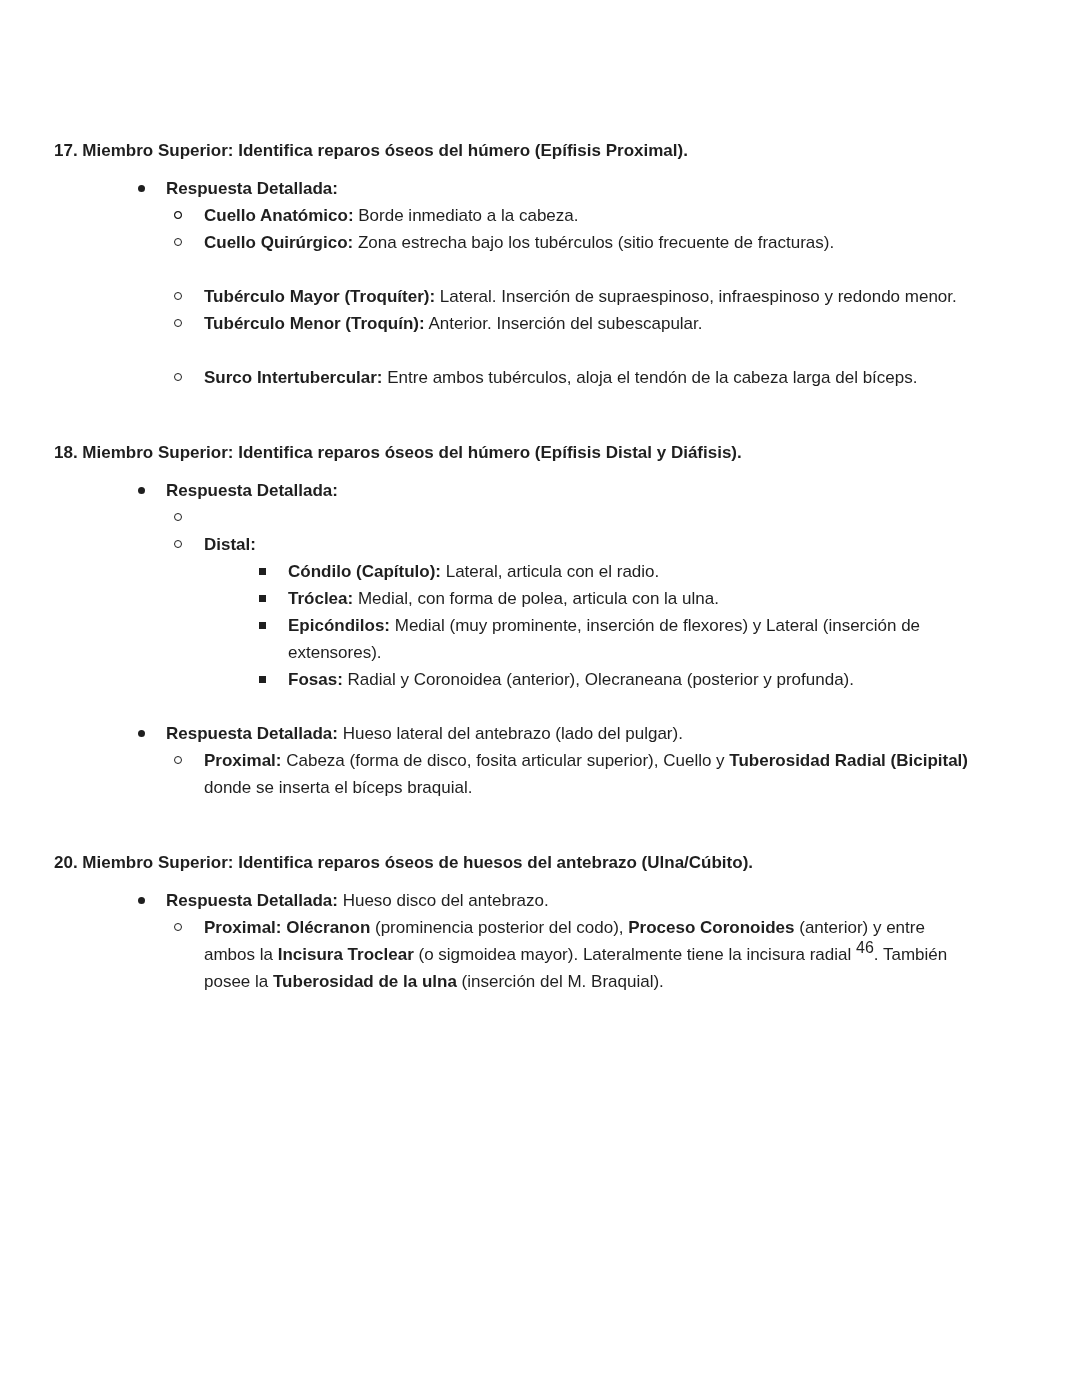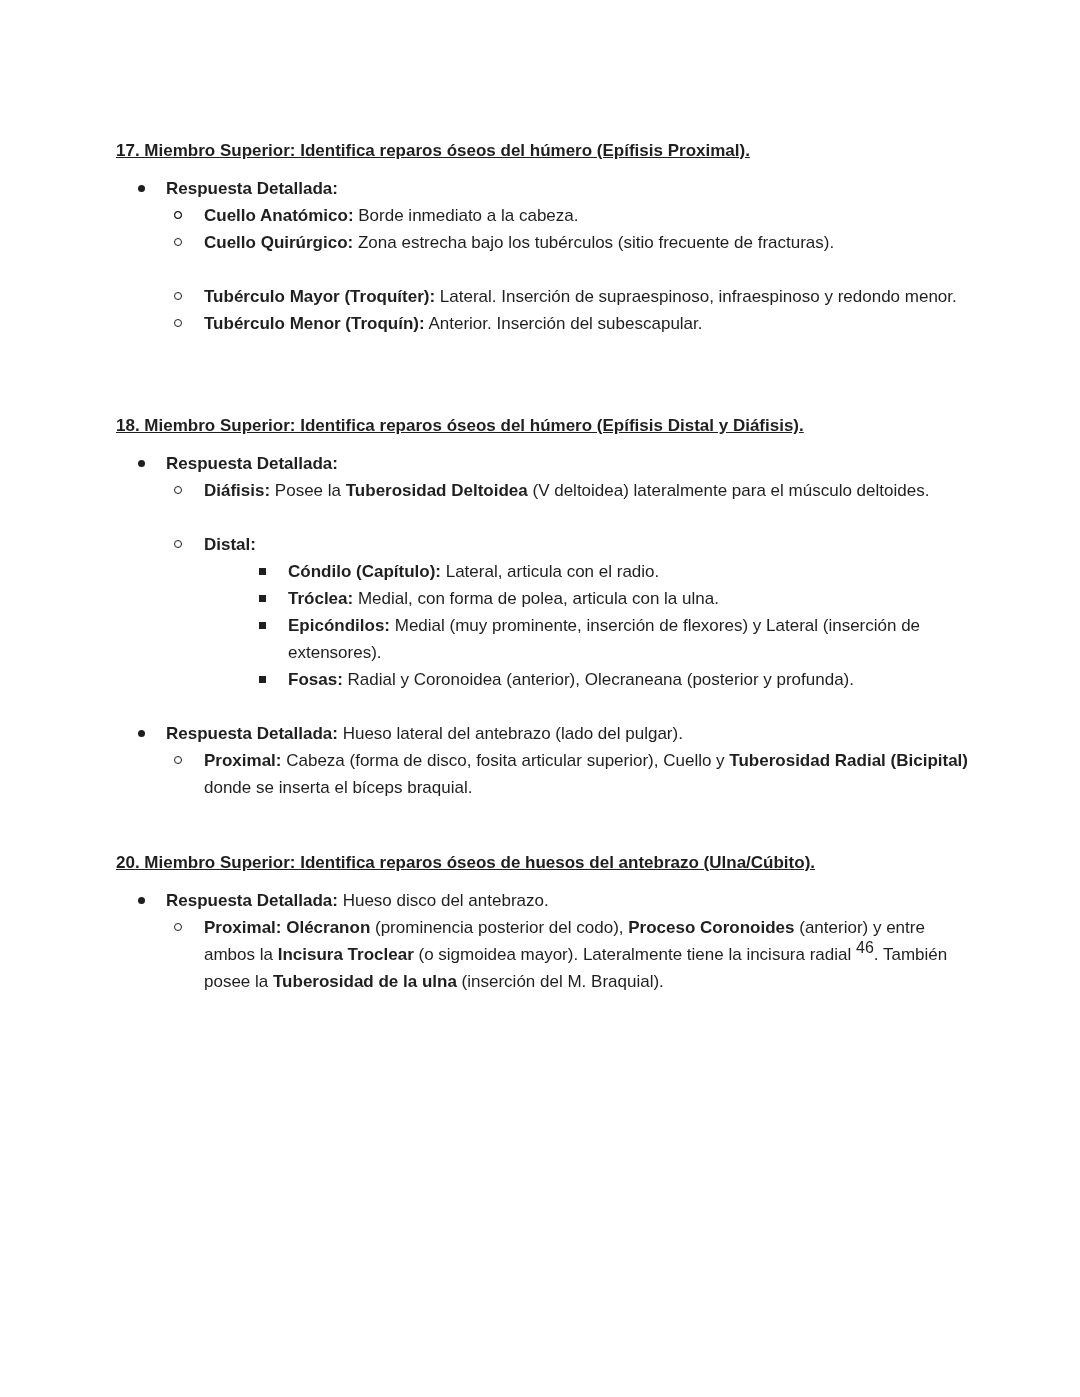--- a/index.html
+++ b/index.html
@@ -20,24 +20,23 @@
     width: 1080px;
     min-height: 1397px;
     padding-top: 137px;
     padding-bottom: 100px;
     background: #ffffff;
   }
   .heading {
     font-weight: 700;
     font-size: 17px;
     line-height: 27px;
-    padding-left: 116px;
+    padding-left: 54px;
     padding-right: 120px;
     margin: 21px 0 11px 0;
-    text-decoration: underline;
   }
   .heading.first { margin-top: 0; }
   .li {
     position: relative;
     font-size: 17px;
     line-height: 27px;
     padding-right: 100px;
   }
   .lvl1 { padding-left: 166px; }
   .lvl2 { padding-left: 204px; }
@@ -94,29 +93,32 @@
     <div class="spacer"></div>
     <div class="li lvl2">
       <span class="marker circle"></span>
       <p class="runs"><span class="b">Tubérculo Mayor (Troquíter):</span><span> Lateral. Inserción de supraespinoso, infraespinoso y redondo menor.</span></p>
     </div>
     <div class="li lvl2">
       <span class="marker circle"></span>
       <p class="runs"><span class="b">Tubérculo Menor (Troquín):</span><span> Anterior. Inserción del subescapular.</span></p>
     </div>
     <div class="spacer"></div>
+    <div class="li lvl2">
+      <span class="marker circle"></span>
+      <p class="runs"><span class="b">Surco Intertubercular:</span><span> Entre ambos tubérculos, aloja el tendón de la cabeza larga del bíceps.</span></p>
+    </div>
     <div class="spacer"></div>
     <div class="heading">18. Miembro Superior: Identifica reparos óseos del húmero (Epífisis Distal y Diáfisis).</div>
     <div class="li lvl1">
       <span class="marker disc"></span>
       <p class="runs"><span class="b">Respuesta Detallada:</span></p>
     </div>
     <div class="li lvl2">
       <span class="marker circle"></span>
-      <p class="runs"><span class="b">Diáfisis:</span><span> Posee la </span><span class="b">Tuberosidad Deltoidea</span><span> (V deltoidea) lateralmente para el músculo deltoides.</span></p>
     </div>
     <div class="spacer"></div>
     <div class="li lvl2">
       <span class="marker circle"></span>
       <p class="runs"><span class="b">Distal:</span></p>
     </div>
     <div class="li lvl3">
       <span class="marker square"></span>
       <p class="runs"><span class="b">Cóndilo (Capítulo):</span><span> Lateral, articula con el radio.</span></p>
     </div>

